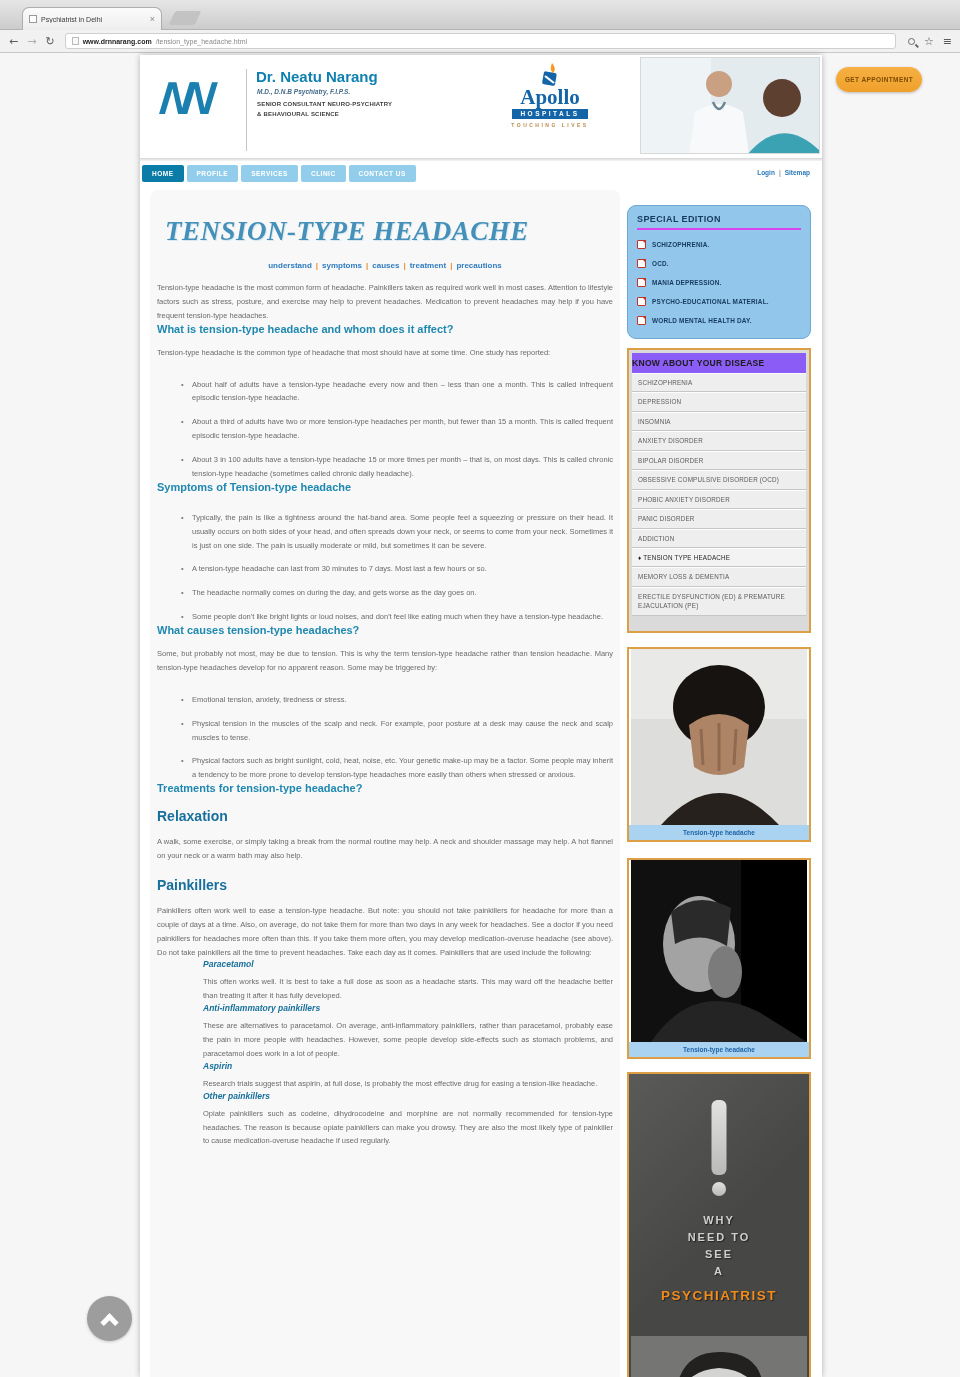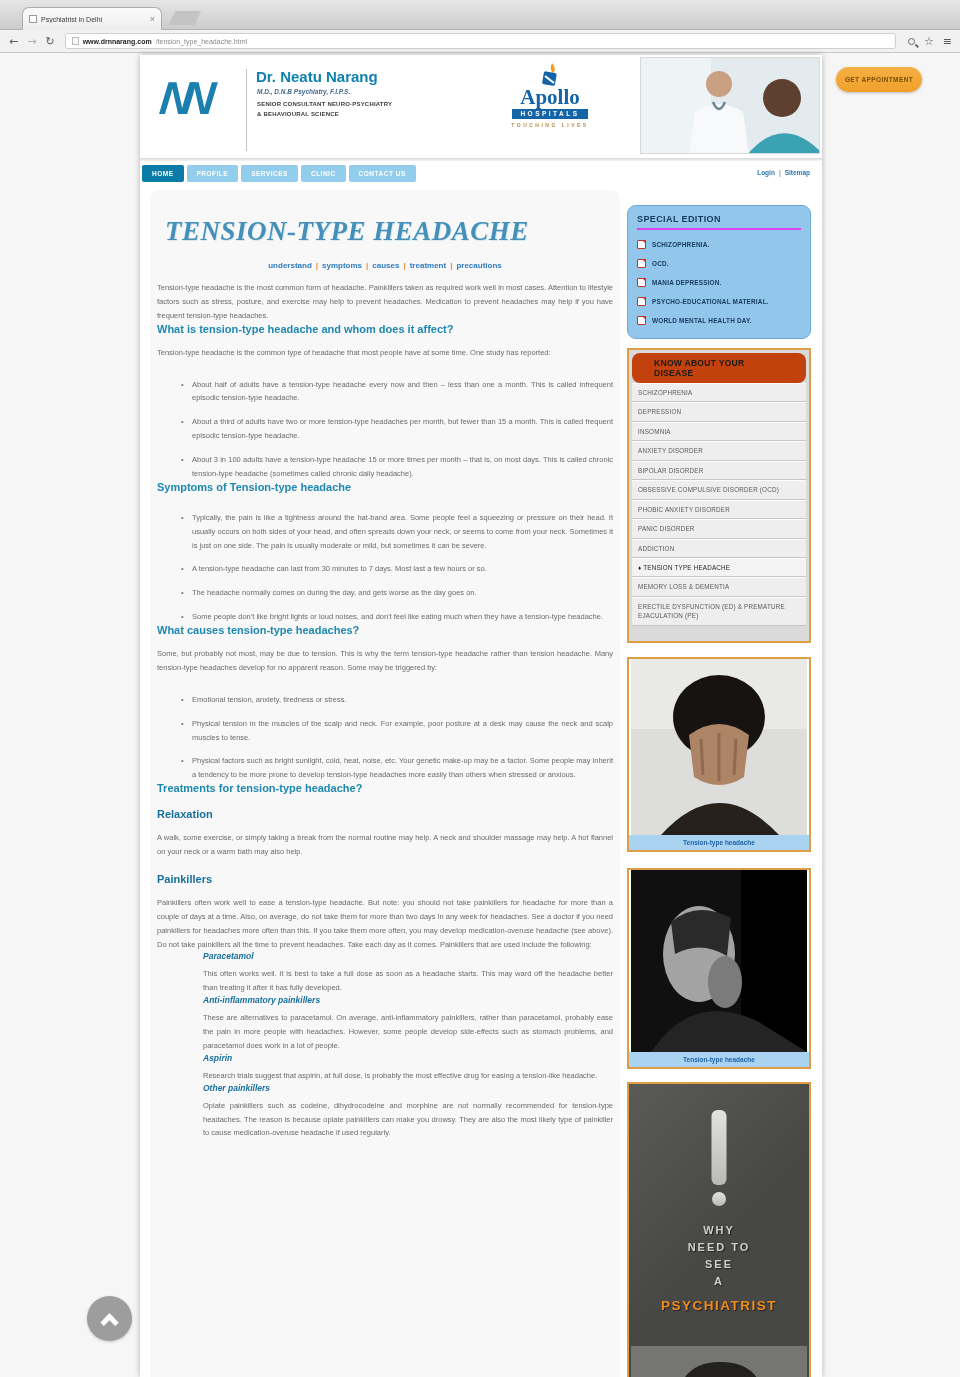--- a/index.html
+++ b/index.html
@@ -54,37 +54,37 @@
 .loginbar .pipe{color:#999;}
 
 
 .main-panel{position:absolute;left:10px;top:135px;width:470px;height:1187px;background:#f8f8f8;border-radius:8px 8px 0 0;padding:18px 7px 0;overflow:hidden;}
 .page-title{font-family:"Liberation Serif",serif;font-style:italic;font-weight:bold;font-size:27px;color:#4590b8;letter-spacing:.5px;margin:8px 0 0 8px;text-shadow:1px 1px 0 #d8e7f0;}
 .quick-links{text-align:center;margin-top:14px;font-size:8px;font-weight:bold;}
 .qlink{color:#2f7cc0;margin:0 2px;}
 .qsep{color:#e89030;margin:0 2px;}
 .blk-p{font-size:7.5px;color:#6b6b6b;line-height:1.85;text-align:justify;margin-top:11px;}
 .blk-h2{font-size:11px;font-weight:bold;color:#1e88b0;}
-.blk-h3{font-size:11px;font-weight:bold;color:#17709c;margin-top:14px;}
+.blk-h3{font-size:14px;font-weight:bold;color:#17709c;margin-top:14px;}
 .blk-h4{font-size:8.5px;font-weight:bold;color:#17709c;margin-left:46px;font-style:italic;}
 .blk-pi{font-size:7.5px;color:#6b6b6b;line-height:1.85;text-align:justify;margin-top:6px;margin-left:46px;}
 ul.bullets{margin:18px 0 0 24px;list-style:none;}
 ul.bullets li{font-size:7.5px;color:#6b6b6b;line-height:1.85;text-align:justify;margin-top:10px;padding-left:11px;position:relative;}
 ul.bullets li::before{content:"\2022";position:absolute;left:0;top:0;color:#777;}
 
 
 .sidebar{position:absolute;left:487px;top:150px;width:184px;}
 .special-box{background:#92c6ea;border:1px solid #6fa9d6;border-radius:9px;padding:8px 9px 13px;}
 .se-title{font-size:9px;font-weight:bold;color:#16395f;letter-spacing:.4px;border-bottom:2px solid #d946ef;padding-bottom:4px;}
 .se-item{display:flex;align-items:center;gap:6px;margin-top:10px;}
 .se-icon{width:9px;height:9px;background:#fff;border:1px solid #c23326;border-radius:1px;position:relative;flex:none;}
 .se-icon::after{content:"";position:absolute;right:-1px;top:-1px;border-left:4px solid transparent;border-top:4px solid #c23326;}
 .se-label{font-size:6.4px;font-weight:bold;color:#16395f;letter-spacing:.2px;}
 .disease-box{margin-top:9px;border:2px solid #dd9f45;background:#dadada;padding:3px 3px 15px;}
-.dz-title{background:#c2410c;font-size:8.5px;font-weight:bold;color:#1c1c1c;padding:5px 22px;letter-spacing:.3px;border-radius:8px;}
+.dz-title{background:#8b5cf6;font-size:8.5px;font-weight:bold;color:#1c1c1c;padding:5px 0;letter-spacing:.3px;}
 .dz-row{background:#eeeeee;border-top:1px solid #fdfdfd;border-bottom:1px solid #c6c6c6;font-size:6.3px;color:#5a5a5a;padding:4px 6px;letter-spacing:.2px;line-height:1.5;}
 .dz-row.active{color:#1f1f1f;background:#f3f3f3;}
 .photo-card{margin-top:14px;border:2px solid #dd9f45;background:#fff;}
 .photo-img{display:block;width:100%;}
 .photo-caption{background:#a9d3f1;color:#1f63a8;font-size:6.5px;font-weight:bold;text-align:center;padding:4px 0;}
 .photo-card.second{margin-top:16px;}
 .poster{margin-top:13px;border:2px solid #dd9f45;background:linear-gradient(135deg,#5a5a58,#474745 45%);height:380px;position:relative;overflow:hidden;}
 .excl{position:absolute;left:50%;top:26px;transform:translateX(-50%);width:15px;height:75px;background:linear-gradient(#e2e2e0,#b9b9b7);border-radius:6px;}
 .excl-dot{position:absolute;left:50%;top:108px;transform:translateX(-50%);width:14px;height:14px;border-radius:50%;background:linear-gradient(#e2e2e0,#b9b9b7);}
 .poster-words{position:absolute;left:0;top:138px;width:100%;text-align:center;}
@@ -171,21 +171,21 @@
       <span class="pipe">|</span>
       <span>Sitemap</span>
     </div>
 
     <div class="main-panel">
       <div class="page-title">TENSION-TYPE HEADACHE</div>
       <div class="quick-links"><span class="qlink">understand</span><span class="qsep">|</span><span class="qlink">symptoms</span><span class="qsep">|</span><span class="qlink">causes</span><span class="qsep">|</span><span class="qlink">treatment</span><span class="qsep">|</span><span class="qlink">precautions</span></div>
       <div>
           <div class="blk-p">Tension-type headache is the most common form of headache. Painkillers taken as required work well in most cases. Attention to lifestyle factors such as stress, posture, and exercise may help to prevent headaches. Medication to prevent headaches may help if you have frequent tension-type headaches.</div>
           <div class="blk-h2">What is tension-type headache and whom does it affect?</div>
-          <div class="blk-p">Tension-type headache is the common type of headache that most people have at some time. One study has reported:</div>
+          <div class="blk-p">Tension-type headache is the common type of headache that most should have at some time. One study has reported:</div>
           <ul class="bullets">
             <li>About half of adults have a tension-type headache every now and then – less than one a month. This is called infrequent episodic tension-type headache.</li>
             <li>About a third of adults have two or more tension-type headaches per month, but fewer than 15 a month. This is called frequent episodic tension-type headache.</li>
             <li>About 3 in 100 adults have a tension-type headache 15 or more times per month – that is, on most days. This is called chronic tension-type headache (sometimes called chronic daily headache).</li>
           </ul>
           <div class="blk-h2">Symptoms of Tension-type headache</div>
           <ul class="bullets">
             <li>Typically, the pain is like a tightness around the hat-band area. Some people feel a squeezing or pressure on their head. It usually occurs on both sides of your head, and often spreads down your neck, or seems to come from your neck. Sometimes it is just on one side. The pain is usually moderate or mild, but sometimes it can be severe.</li>
             <li>A tension-type headache can last from 30 minutes to 7 days. Most last a few hours or so.</li>
             <li>The headache normally comes on during the day, and gets worse as the day goes on.</li>

